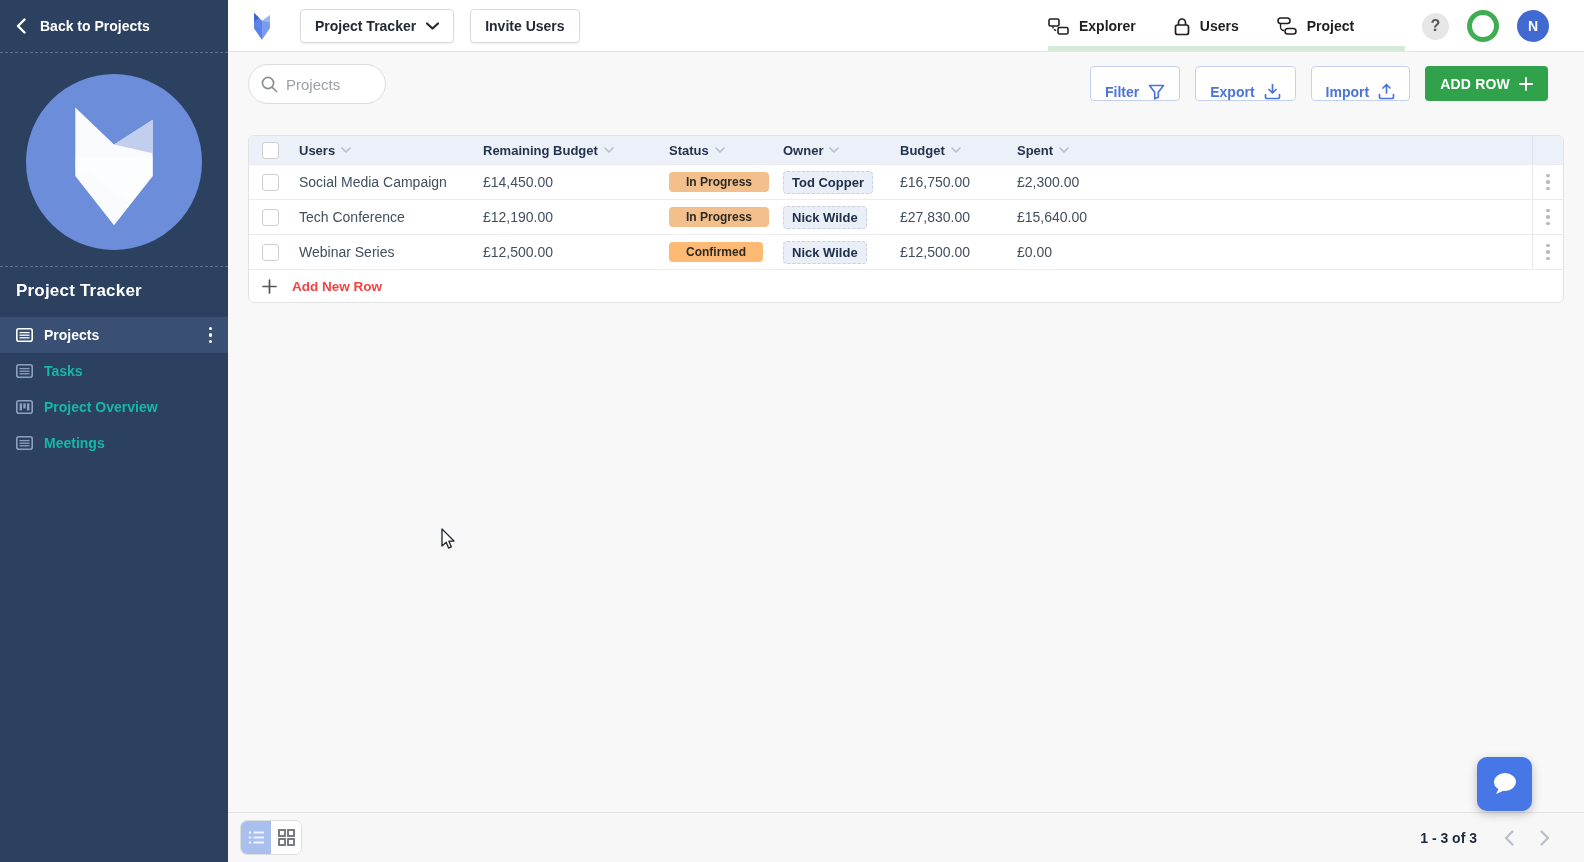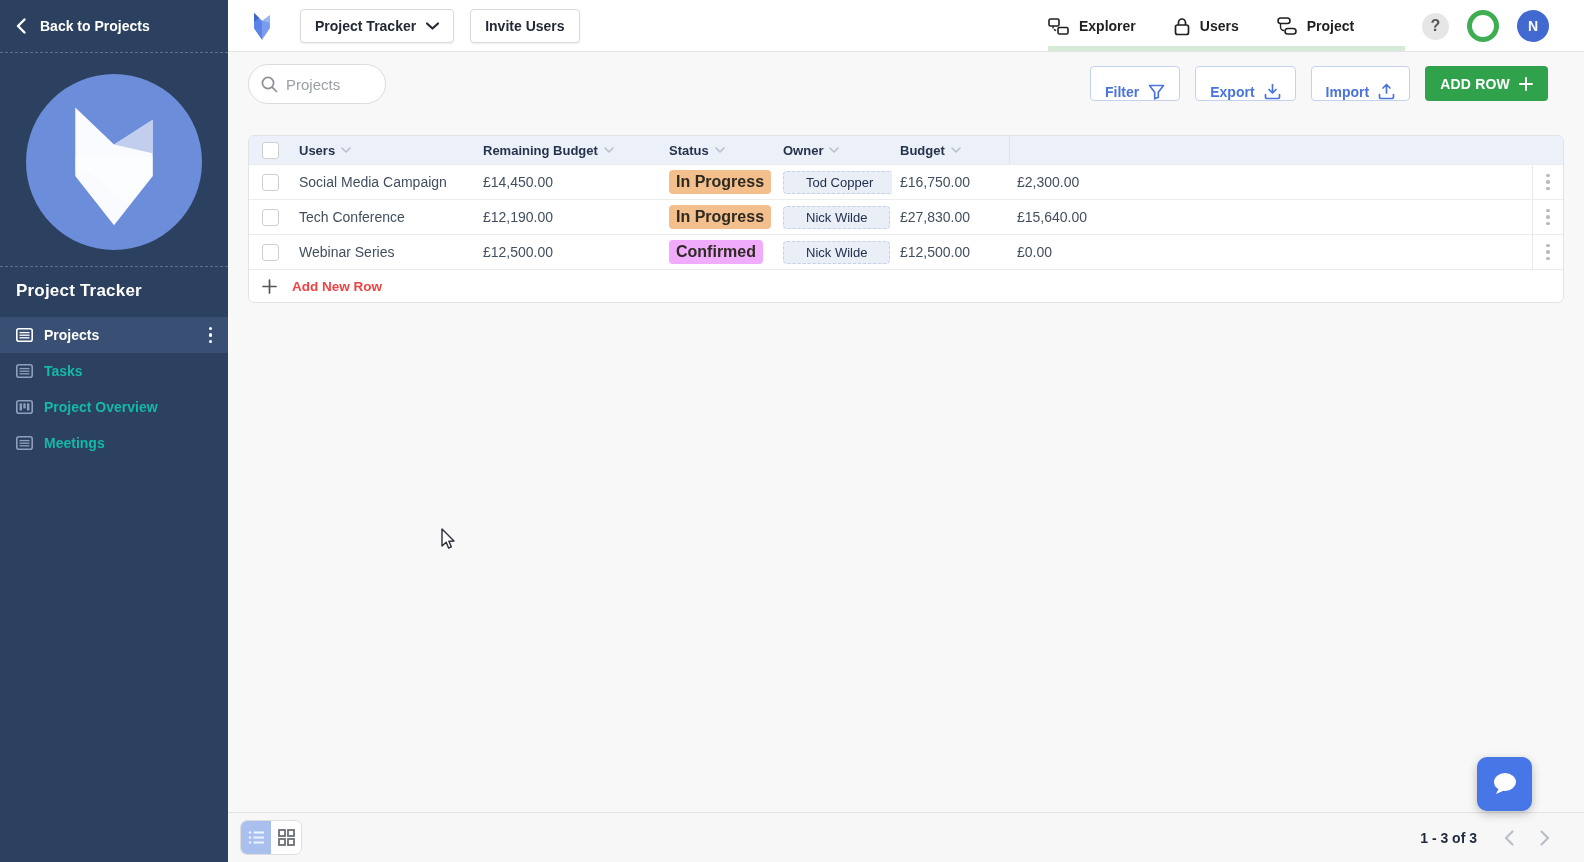--- a/index.html
+++ b/index.html
@@ -52,22 +52,22 @@
 
   
   .table-card { position:absolute; left:20px; right:20px; top:135px; background:#fff; border:1px solid #e3e3e3; border-radius:6px; overflow:hidden; }
   .trow { display:grid; grid-template-columns:42px 184px 186px 114px 117px 117px 1fr 31px; align-items:center; }
   .thead { height:28px; background:#ecf0f8; }
   .thead .hcell { display:flex; align-items:center; gap:6px; padding-left:8px; font-size:13px; font-weight:bold; color:#26334d; cursor:pointer; }
   .cb-cell { display:flex; align-items:center; justify-content:center; }
   .cb { width:17px; height:17px; border:1.5px solid #cfcfcf; border-radius:3px; background:#fff; appearance:none; cursor:pointer; }
   .data-row { height:35px; border-top:1px solid #ececec; }
   .cell { padding-left:8px; font-size:14px; color:#424f5e; white-space:nowrap; overflow:hidden; }
-  .badge { display:inline-block; padding:3px 7px; border-radius:4px; font-size:16px; font-weight:bold; color:#2e2a22; }
-  .owner-chip { display:inline-block; padding:3px 22px; border-radius:4px; font-size:13px; font-weight:normal; color:#20304d; background:#eaeef7; border:1px dashed #c6cfe4; }
+  .badge { display:inline-block; padding:3px 17px; border-radius:4px; font-size:12px; font-weight:bold; color:#2e2a22; }
+  .owner-chip { display:inline-block; padding:3px 8px; border-radius:4px; font-size:13px; font-weight:bold; color:#20304d; background:#eaeef7; border:1px dashed #c6cfe4; }
   .kebab-cell { height:100%; display:flex; flex-direction:column; align-items:center; justify-content:center; gap:3px; border-left:1px solid #e7e9f0; cursor:pointer; }
   .kebab-cell i { width:3.5px; height:3.5px; border-radius:50%; background:#b7bac1; display:block; }
   .hdr-kebab { height:100%; border-left:1px solid #dde2ee; }
   .add-row-line { height:33px; border-top:1px solid #ececec; display:flex; align-items:center; gap:15px; padding-left:13px; cursor:pointer; }
   .add-row-label { font-size:13.5px; font-weight:bold; color:#ef4444; }
 
   
   .bottom-bar { position:absolute; left:0; right:0; bottom:0; height:50px; background:#f7f7f7; border-top:1px solid #e2e2e2; display:flex; align-items:center; }
   .view-toggle { margin-left:12px; display:flex; background:#fff; border:1px solid #ddd; border-radius:7px; overflow:hidden; }
   .view-seg { width:30px; height:33px; display:flex; align-items:center; justify-content:center; cursor:pointer; background:#fff; }
@@ -289,20 +289,26 @@
           </svg>
   </div>
 
   <div class="hcell">
     <span>Budget</span>
     <svg width="10" height="6" viewBox="0 0 10 6">
             <polyline points="1,1 5,5 9,1" fill="none" stroke="#b8bfce" stroke-width="1.6" stroke-linecap="round" stroke-linejoin="round"></polyline>
           </svg>
   </div>
 
+  <div class="hcell">
+    <span>Spent</span>
+    <svg width="10" height="6" viewBox="0 0 10 6">
+            <polyline points="1,1 5,5 9,1" fill="none" stroke="#b8bfce" stroke-width="1.6" stroke-linecap="round" stroke-linejoin="round"></polyline>
+          </svg>
+  </div>
 <div class="hdr-kebab"></div>
     </div>
     <div>
   <div class="trow data-row">
     <div class="cb-cell">
       <input type="checkbox" class="cb" style="">
     </div>
     <div class="cell">Social Media Campaign</div>
     <div class="cell">£14,450.00</div>
     <div class="cell"><span class="badge" style="background: rgb(242, 191, 141);">In Progress</span></div>
@@ -332,21 +338,21 @@
             <i></i>
           </div>
   </div>
 
   <div class="trow data-row">
     <div class="cb-cell">
       <input type="checkbox" class="cb" style="">
     </div>
     <div class="cell">Webinar Series</div>
     <div class="cell">£12,500.00</div>
-    <div class="cell"><span class="badge" style="background: #f0abfc;">Confirmed</span></div>
+    <div class="cell"><span class="badge" style="background: #fdba74;">Confirmed</span></div>
     <div class="cell"><span class="owner-chip">Nick Wilde</span></div>
     <div class="cell">£12,500.00</div>
     <div class="cell">£0.00</div>
     <div class="kebab-cell">
             <i></i>
             <i></i>
             <i></i>
           </div>
   </div>
 </div>

